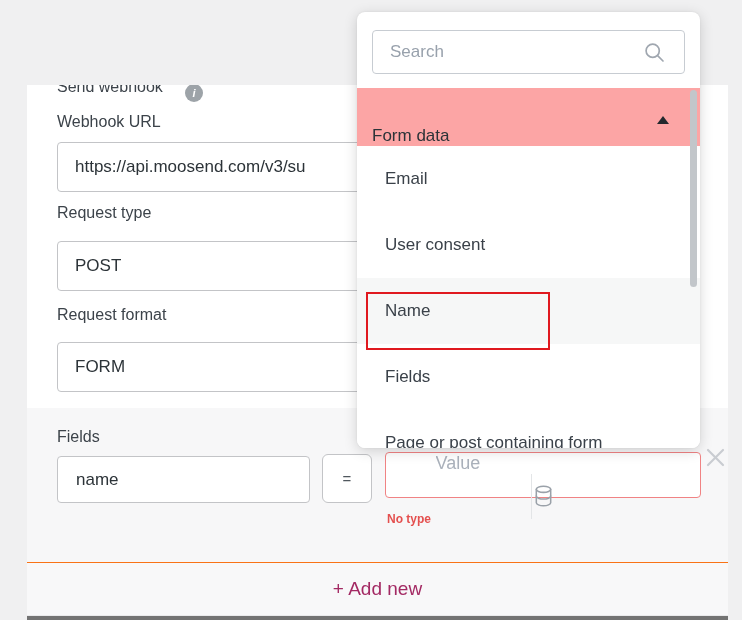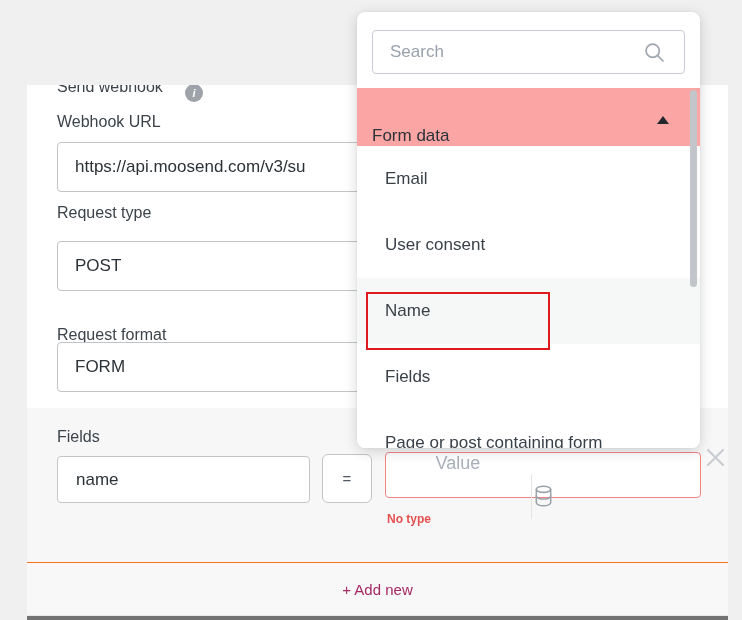--- a/index.html
+++ b/index.html
@@ -25,21 +25,21 @@
   }
   .lbl-send { left:30px; top:-7px; }
   .info-icon {
     position:absolute; left:158px; top:-1px; width:18px; height:18px;
     background:#9da3a8; border-radius:50%;
     color:#fff; font-size:11px; font-weight:bold; font-style:italic;
     display:flex; align-items:center; justify-content:center;
   }
   .lbl-url    { left:30px; top:28px; }
   .lbl-type   { left:30px; top:119px; }
-  .lbl-format { left:30px; top:221px;margin-top:20px; }
+  .lbl-format { left:30px; top:221px; }
 
   .text-box {
     position:absolute; left:30px; width:640px; height:50px;
     border:1px solid #c3c4c7; border-radius:4px; background:#fff;
     display:flex; align-items:center; padding-left:17px;
     font-size:17px; color:#2c3338; white-space:nowrap; overflow:hidden;
   }
   input.text-box { display:block; line-height:48px; font-family:inherit; outline:none; }
   .inp-url    { top:57px; }
   .inp-type   { top:156px; }
@@ -85,21 +85,21 @@
     position:absolute; left:360px; top:104px; font-size:12px; color:#e4504f;font-weight:bold;
   }
 
   
   .addnew-area {
     position:absolute; left:0; top:478px; width:701px; height:53px;
     background:#f8f8f9; border-bottom:1px solid #eaeaec;
     display:flex; align-items:center; justify-content:center;
   }
   .add-new-btn {
-    border:none; background:transparent; color:#a32963; font-size:15px;
+    border:none; background:transparent; color:#a32963; font-size:19px;
     font-family:inherit; cursor:pointer;
   }
 
   
   .dropdown {
     position:absolute; left:357px; top:12px; width:343px; height:436px;
     background:#fff; border-radius:8px; overflow:hidden; z-index:5;
     box-shadow:0 3px 14px rgba(0,0,0,.16), 0 0 2px rgba(0,0,0,.08);
   }
   .search-inp {

